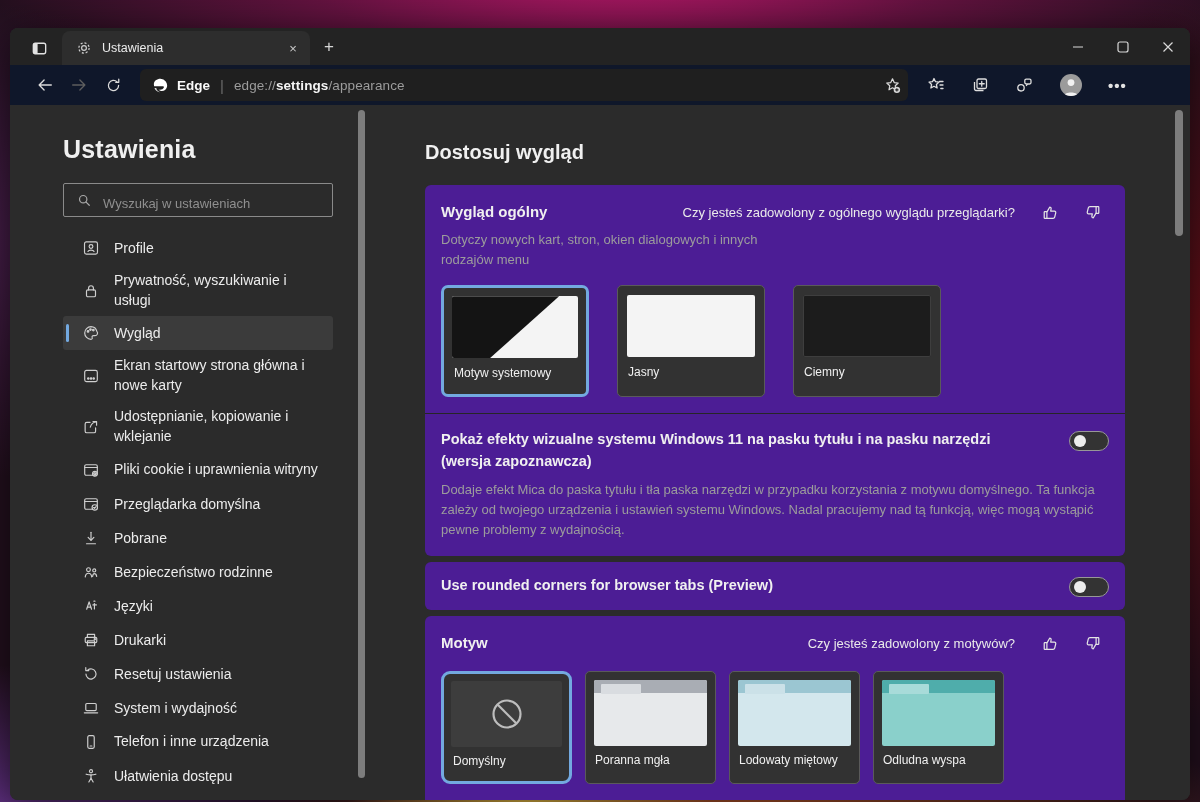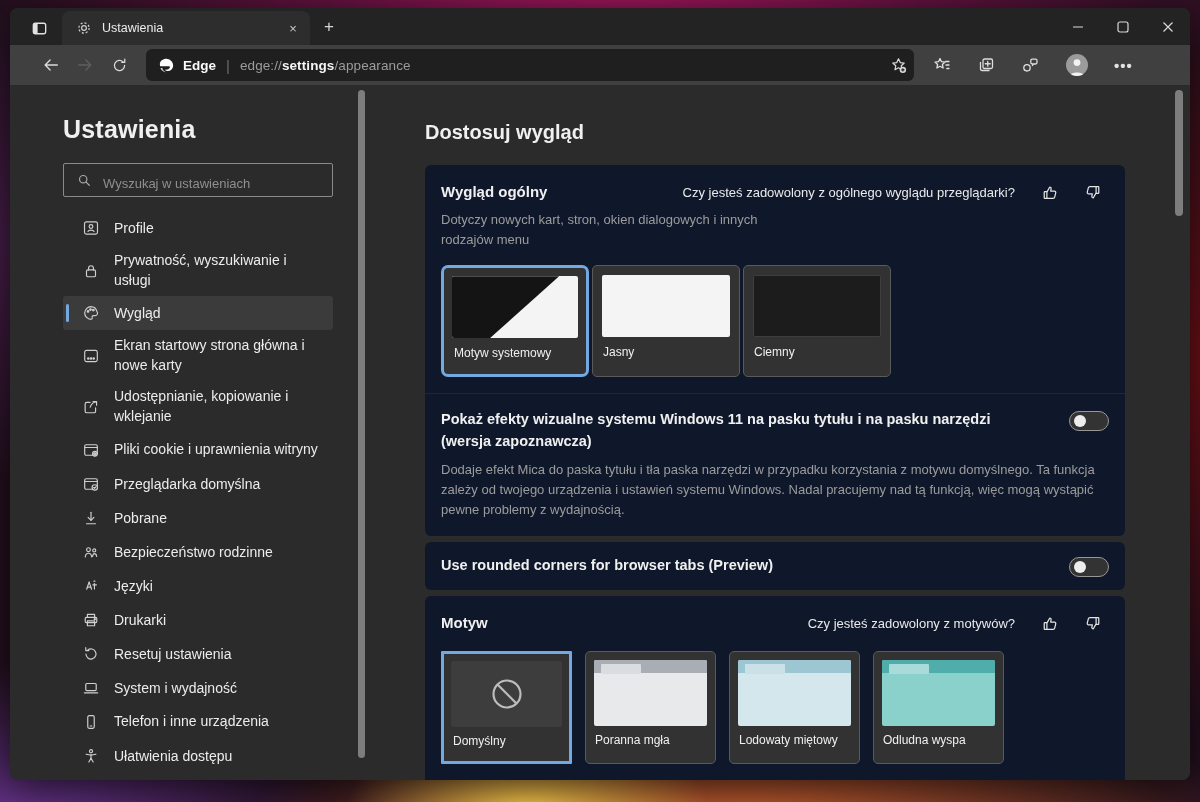--- a/index.html
+++ b/index.html
@@ -10,39 +10,39 @@
       radial-gradient(ellipse 950px 330px at 52% -6%, #c2186e 0%, rgba(150,20,90,.55) 35%, rgba(60,10,40,0) 68%),
       radial-gradient(ellipse 420px 520px at 101% 45%, #6e0f16 0%, rgba(110,15,22,0) 70%),
       radial-gradient(ellipse 260px 120px at 44% 101%, #ffd34d 0%, rgba(255,211,77,0) 70%),
       radial-gradient(ellipse 760px 240px at 62% 103%, #d4652f 0%, rgba(212,101,47,0) 65%),
       radial-gradient(ellipse 500px 260px at 2% 103%, #6b3694 0%, rgba(107,54,148,0) 62%),
       radial-gradient(ellipse 600px 400px at -5% 30%, #4a1f4e 0%, rgba(74,31,78,0) 60%),
       #23101e;
     position:relative;
   }
   .window {
-    position:absolute; left:10px; top:8px; width:1180px; height:772px;
+    position:absolute; left:10px; top:28px; width:1180px; height:772px;
     background:#2b2b2b; border-radius:8px; overflow:hidden;
     box-shadow:0 8px 40px rgba(0,0,0,.65); display:flex; flex-direction:column;
     color:#f0f0f0;
   }
   
   .titlebar { height:37px; background:#232323; display:flex; align-items:flex-end; flex-shrink:0; position:relative; }
   .tab-actions { width:34px; height:30px; margin:0 6px 2px 12px; display:flex; align-items:center; justify-content:center; border-radius:5px; }
   .tab {
     width:248px; height:34px; background:#2d2d2d; border-radius:8px 8px 0 0;
     display:flex; align-items:center; padding:0 8px 0 12px; gap:8px;
   }
   .tab-title { font-size:12.5px; color:#ececec; flex:1; white-space:nowrap; overflow:hidden; }
   .tab-close { width:18px; height:18px; display:flex; align-items:center; justify-content:center; border-radius:4px; color:#c9c9c9; font-size:13px; }
   .newtab { width:26px; height:26px; margin:0 0 5px 6px; display:flex; align-items:center; justify-content:center; color:#d6d6d6; font-size:17px; border-radius:5px; }
   .win-controls { position:absolute; right:0; top:0; height:100%; display:flex; align-items:center; }
   .win-btn { width:45px; height:100%; display:flex; align-items:center; justify-content:center; color:#d9d9d9; }
   
-  .toolbar { height:40px; background:#404040; display:flex; align-items:center; padding:0 10px 0 26px; gap:4px; flex-shrink:0; }
+  .toolbar { height:40px; background:#0f172a; display:flex; align-items:center; padding:0 10px 0 20px; gap:4px; flex-shrink:0; }
   .nav-btn { width:30px; height:30px; display:flex; align-items:center; justify-content:center; border-radius:5px; }
   .addressbar {
     margin-left:8px; height:32px; width:768px; background:#1f1f1f; border-radius:6px;
     display:flex; align-items:center; padding:0 6px 0 12px; gap:8px;
   }
   .brand { font-size:13.5px; font-weight:700; color:#fafafa; }
   .addr-sep { color:#6a6a6a; font-size:15px; margin:0 2px; }
   .url { font-size:13.5px; color:#9a9a9a; letter-spacing:.1px; }
   .url b { color:#f5f5f5; font-weight:700; }
   .addr-spacer { flex:1; }
@@ -59,51 +59,51 @@
   .sb-list { width:270px; display:flex; flex-direction:column; }
   .s-item { position:relative; display:flex; align-items:center; gap:13px; padding:0 8px 0 18px; min-height:34px; border-radius:3px; font-size:14px; color:#ececec; }
   .s-item.two { padding-top:6px; padding-bottom:6px; line-height:1.4; }
   .s-item.sel { background:#3b3b3b;text-align:right; }
   .s-item.sel::before { content:""; position:absolute; left:3px; top:8px; bottom:8px; width:3px; border-radius:2px; background:#73a9e0; }
   .s-icon { width:20px; height:20px; flex-shrink:0; display:flex; align-items:center; justify-content:center; }
   .sb-scroll { position:absolute; left:348px; top:5px; width:7px; height:668px; border-radius:4px; background:#7d7d7d; }
   
   .main { flex:1; position:relative; padding:36px 0 0 55px; overflow:hidden; }
   .page-title { font-size:20px; font-weight:700; margin-bottom:21px; }
-  .card { width:700px; background:#0f172a; border-radius:6px; padding:16px; margin-bottom:6px; }
+  .card { width:700px; background:#4c1d95; border-radius:6px; padding:16px; margin-bottom:6px; }
   .card-head { display:flex; align-items:flex-start; justify-content:space-between; }
   .card-title { font-size:15px; font-weight:700; padding-top:2px; }
   .fbk { display:flex; align-items:center; gap:20px; padding-right:6px; }
   .fbk-q { font-size:13px; color:#eaeaea; margin-right:4px; }
   .fbk-btn { width:22px; height:22px; display:flex; align-items:center; justify-content:center; border-radius:4px; }
   .desc { font-size:13px; color:#9c9c9c; line-height:1.55; margin-top:7px; }
   .desc.narrow { width:320px; }
   
-  .mode-row { display:flex; gap:3px; margin-top:15px; }
+  .mode-row { display:flex; gap:28px; margin-top:15px; }
   .mode-card { width:148px; height:112px; border:1px solid #5a5a5a; border-radius:5px; background:#323232; overflow:hidden; }
   .mode-card.sel { border:3px solid #73a9e0; border-radius:7px; }
   .mode-prev { height:62px; margin:9px 9px 0; border-radius:2px; position:relative; overflow:hidden; }
   .mode-card.sel .mode-prev { margin:8px 8px 0; }
   .mode-prev.system { background:#f4f4f4; }
   .mode-prev.system::after { content:""; position:absolute; inset:0; background:#141414; clip-path:polygon(0 0, 85% 0, 30% 100%, 0 100%); }
   .mode-prev.light { background:#f4f4f4; }
   .mode-prev.dark { background:#1c1c1c; box-shadow:inset 0 0 0 1px #3e3e3e; }
   .mode-label { font-size:12px; color:#f0f0f0; margin:8px 0 0 10px; }
   .inner-div { border-top:1px solid #262626; margin:16px -16px 0; }
   
   .toggle-row { display:flex; justify-content:space-between; align-items:flex-start; padding-top:15px; }
   .toggle-row.solo { padding-top:0; align-items:center; }
   .trow-title { font-size:14.5px; font-weight:700; line-height:1.5; width:600px; }
   .toggle { width:40px; height:20px; border:1px solid #979797; border-radius:10px; background:#333; position:relative; flex-shrink:0; margin-top:2px; }
   .toggle .knob { position:absolute; left:4px; top:3px; width:12px; height:12px; border-radius:50%; background:#ededed; }
   .mica-desc { width:655px; }
   
   .theme-grid { display:flex; gap:13px; margin-top:17px; }
   .theme-card { width:131px; height:113px; border:1px solid #5a5a5a; border-radius:5px; background:#323232; overflow:hidden; }
-  .theme-card.sel { border:3px solid #73a9e0; border-radius:1px; }
+  .theme-card.sel { border:3px solid #73a9e0; border-radius:9px; }
   .t-prev { height:66px; margin:8px 8px 0; border-radius:2px; position:relative; overflow:hidden; }
   .theme-card.sel .t-prev { margin:7px 7px 0; }
   .t-bar { height:13px; }
   .t-tab { position:absolute; left:7px; top:4px; width:40px; height:10px; border-radius:1px; }
   .t-label { font-size:12px; margin:7px 0 0 9px; color:#f0f0f0; }
   .t-none { background:#3d3d3d; height:100%; display:flex; align-items:center; justify-content:center; }
   .main-scroll { position:absolute; right:7px; top:5px; width:8px; height:126px; border-radius:4px; background:#7d7d7d; }
   .muted { color:#9c9c9c; }
 </style>
 </head>

